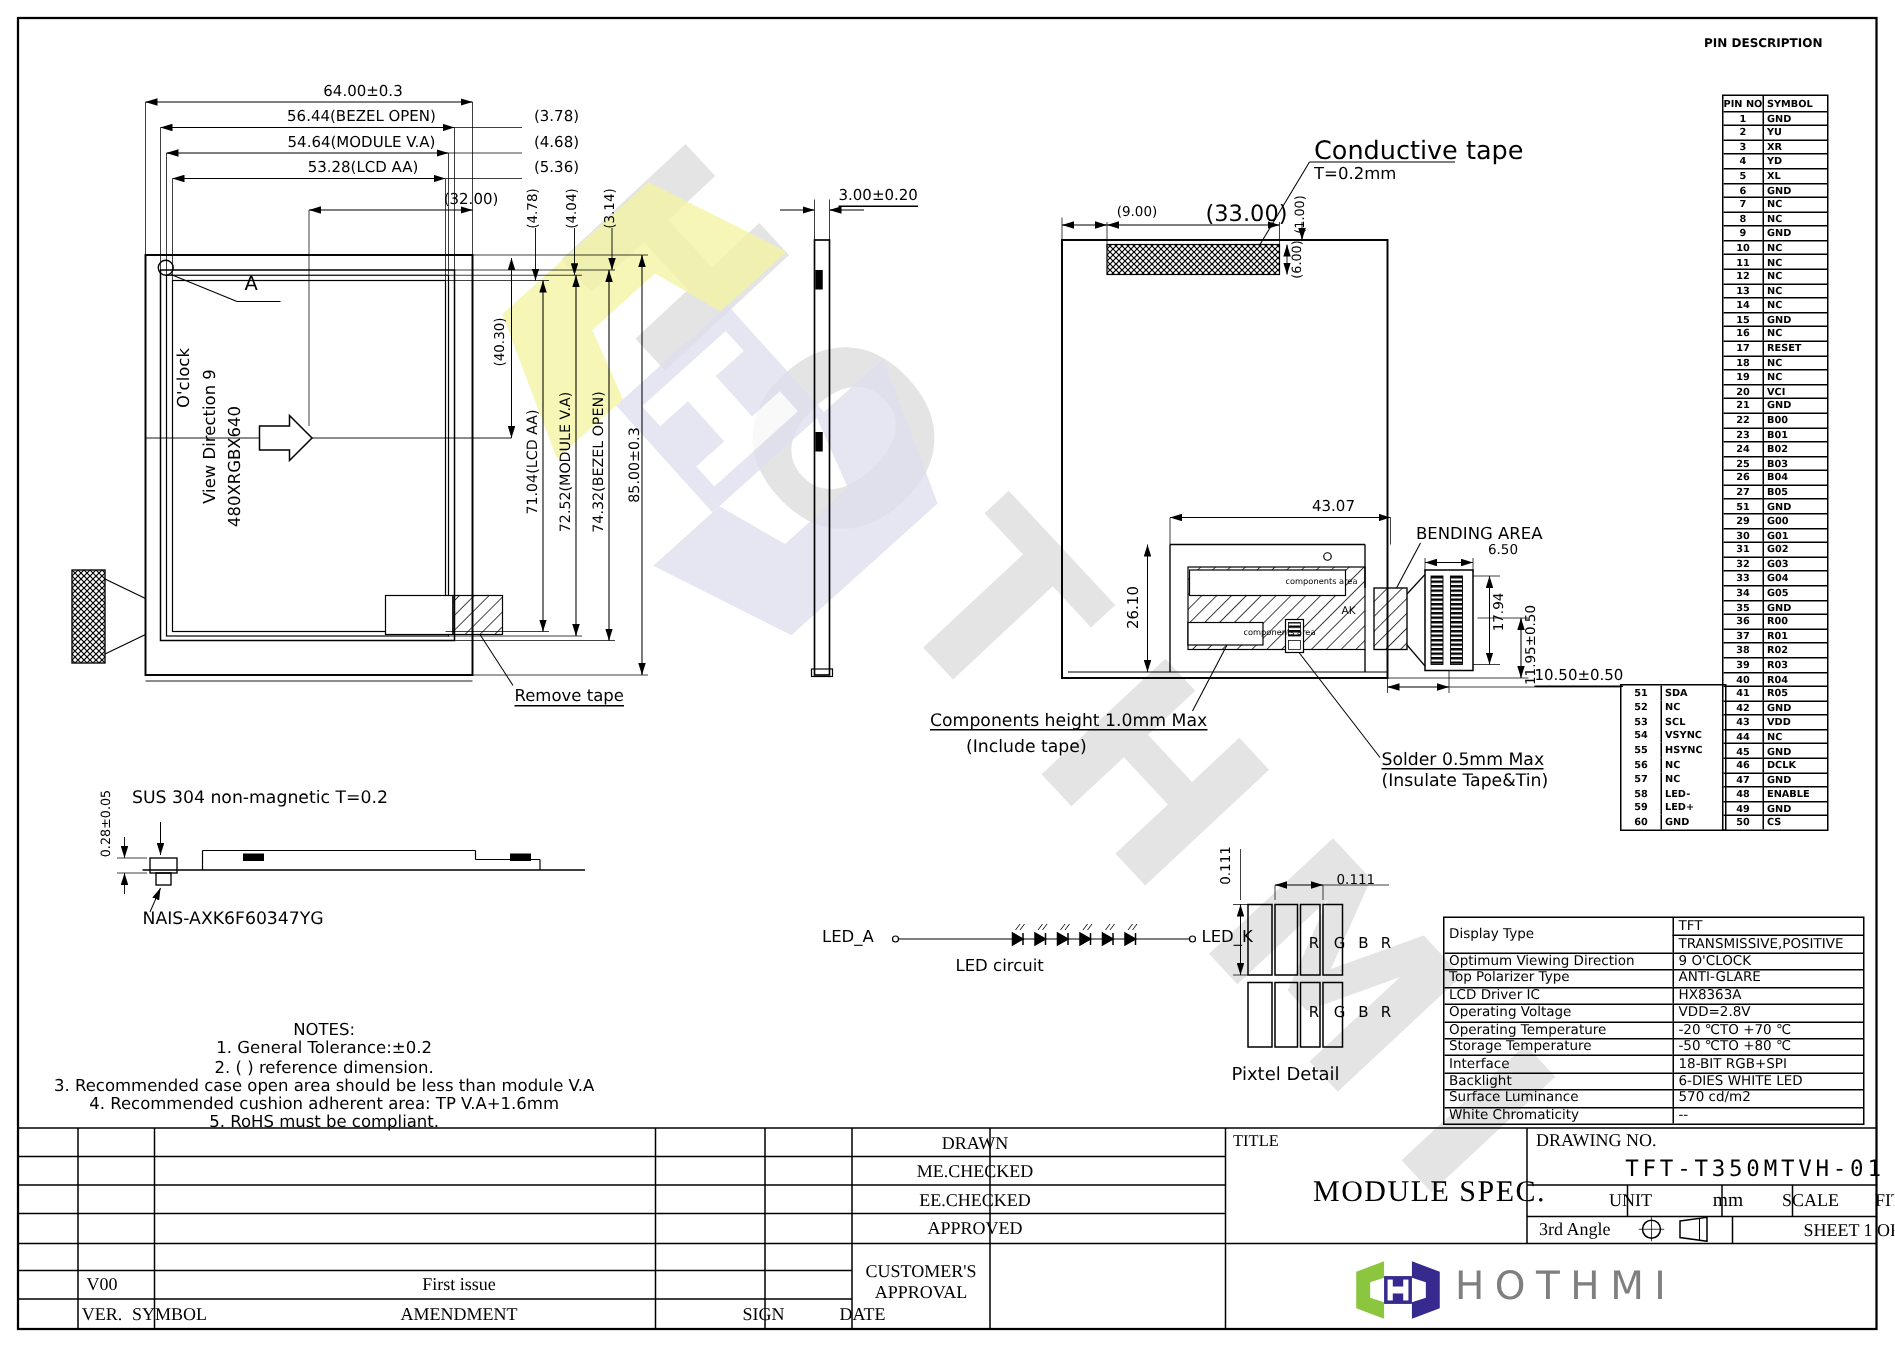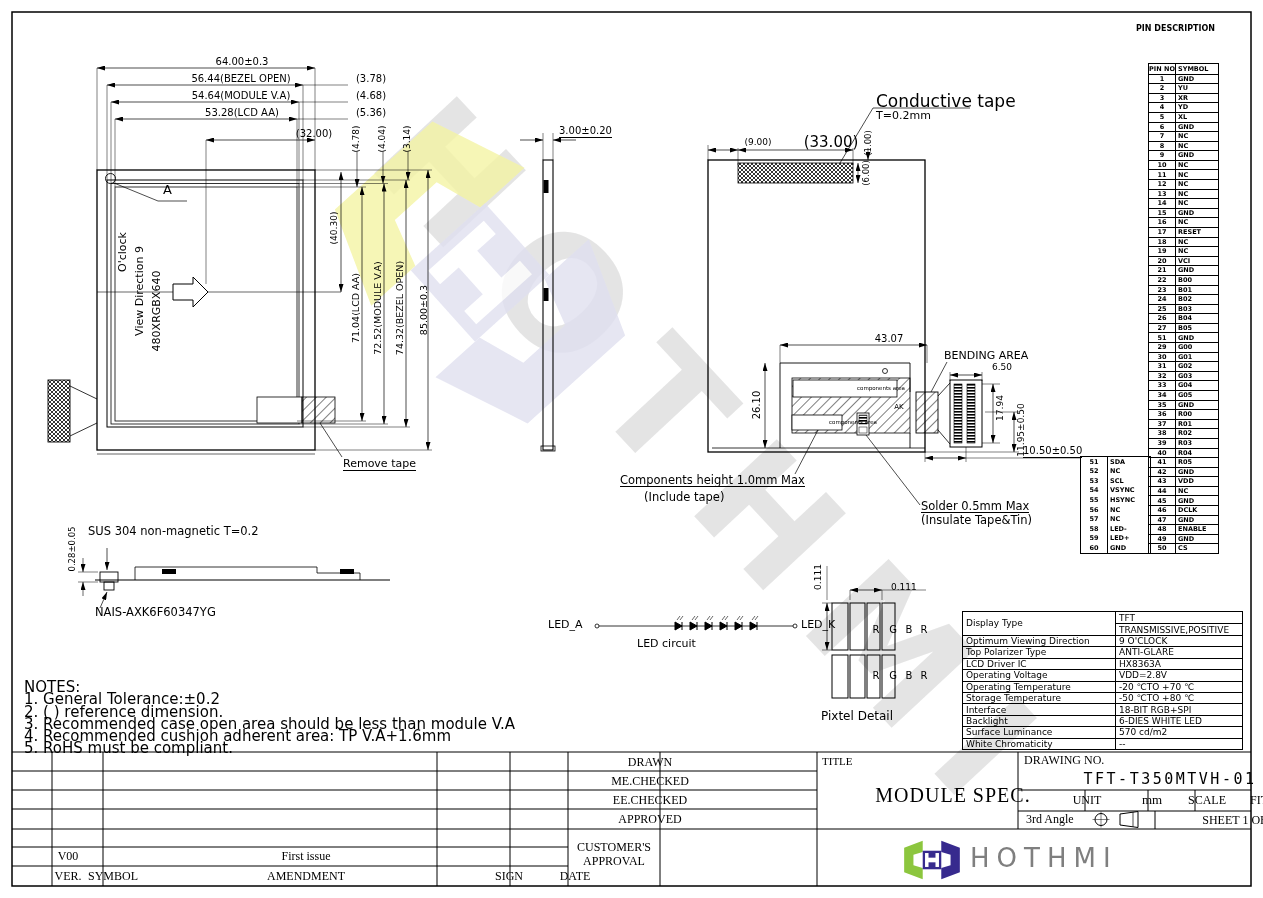--- a/index.html
+++ b/index.html
@@ -30,21 +30,21 @@
   
   #specgrid{position:absolute;left:962px;top:611px;width:279px;height:137px;
     display:grid;grid-template-columns:152px auto;grid-template-rows:repeat(12,1fr);
     border:1px solid #000;font-size:9px;z-index:3;}
   #specgrid>div{border-top:1px solid #000;display:flex;align-items:center;
     padding-left:3px;white-space:nowrap;overflow:hidden;}
   #specgrid>.nt{border-top:0;}
   #specgrid>.v{border-left:1px solid #000;}
   #specgrid>.sp2{grid-row:span 2;}
   
-  #notes{position:absolute;left:24px;top:681px;font-size:15px;line-height:12.3px;z-index:3;white-space:nowrap;}
+  #notes{position:absolute;left:36px;top:681px;font-size:11px;line-height:12.3px;z-index:3;white-space:nowrap;text-align:center;}
   
   #cust{position:absolute;left:570px;top:840px;width:88px;text-align:center;
     font-family:"Liberation Serif",serif;font-size:12px;line-height:14px;z-index:3;}
   #hlogo-text{position:absolute;left:970px;top:843px;font-size:26px;letter-spacing:7px;
     color:#7f7f7f;z-index:3;white-space:nowrap;}
 </style>
 </head>
 <body>
 
 <div id="sheet">

